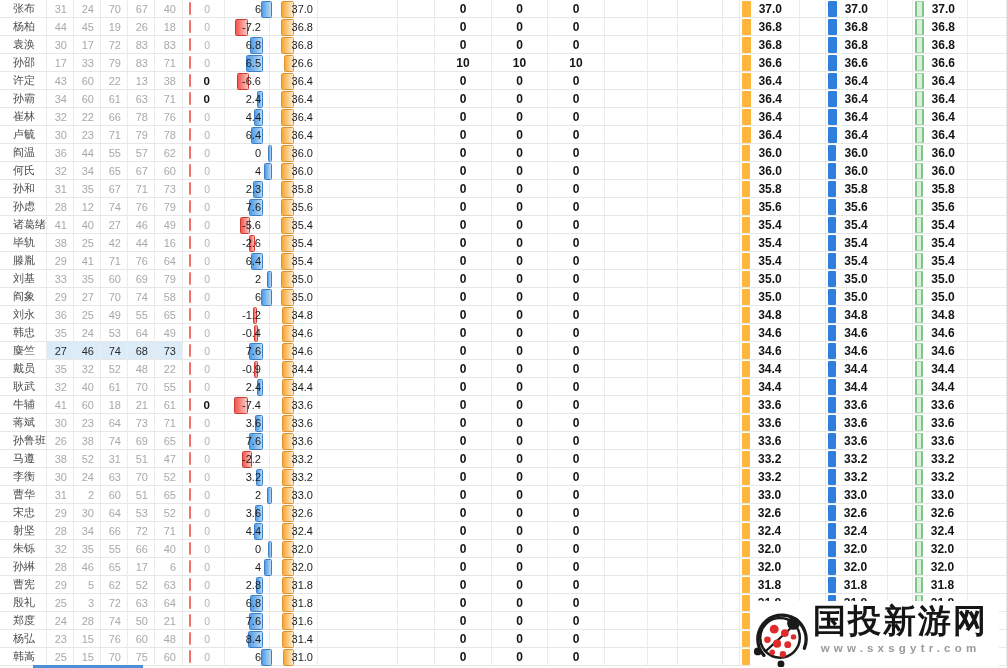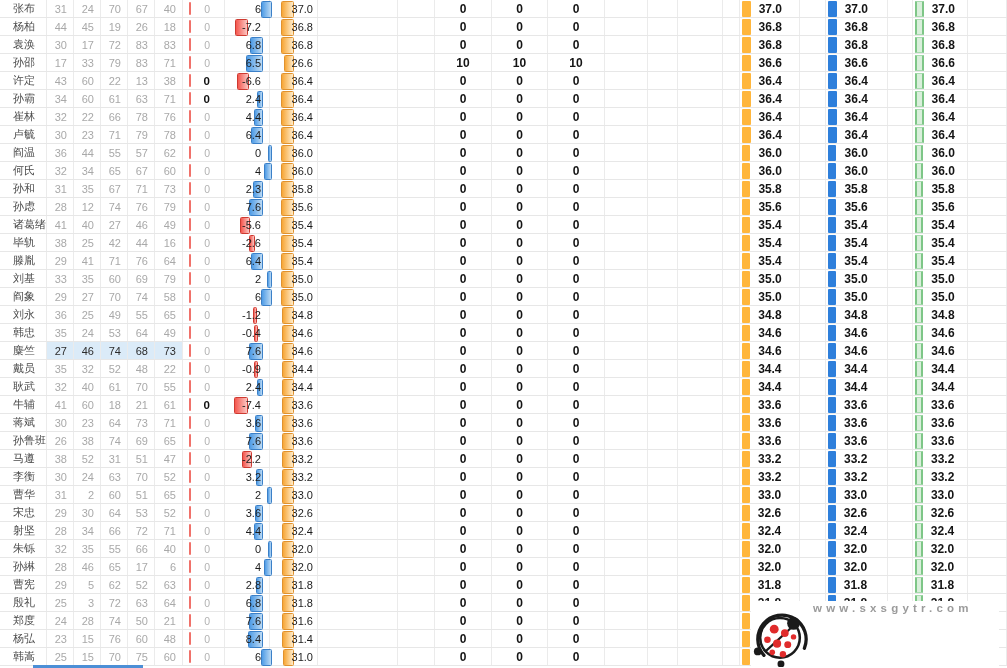--- a/index.html
+++ b/index.html
@@ -1699,15 +1699,16 @@
     <circle cx="24" cy="29" r="4.6" fill="#e02b2b"></circle>
     <circle cx="35" cy="33" r="4.0" fill="#e02b2b"></circle>
     <circle cx="17" cy="40" r="3.4" fill="#e02b2b"></circle>
     <circle cx="27" cy="44" r="4.2" fill="#e02b2b"></circle>
     <circle cx="38" cy="45" r="3.6" fill="#e02b2b"></circle>
     <circle cx="22" cy="53" r="2.9" fill="#e02b2b"></circle>
     <circle cx="33" cy="55" r="3.3" fill="#e02b2b"></circle>
     <circle cx="44" cy="37" r="2.8" fill="#e02b2b"></circle>
   </svg>
   <div id="wm-textcol">
+    <div id="wm-title">国投新游网</div>
     <div id="wm-url">www.sxsgytr.com</div>
   </div>
 </div>
 
 </body></html>

